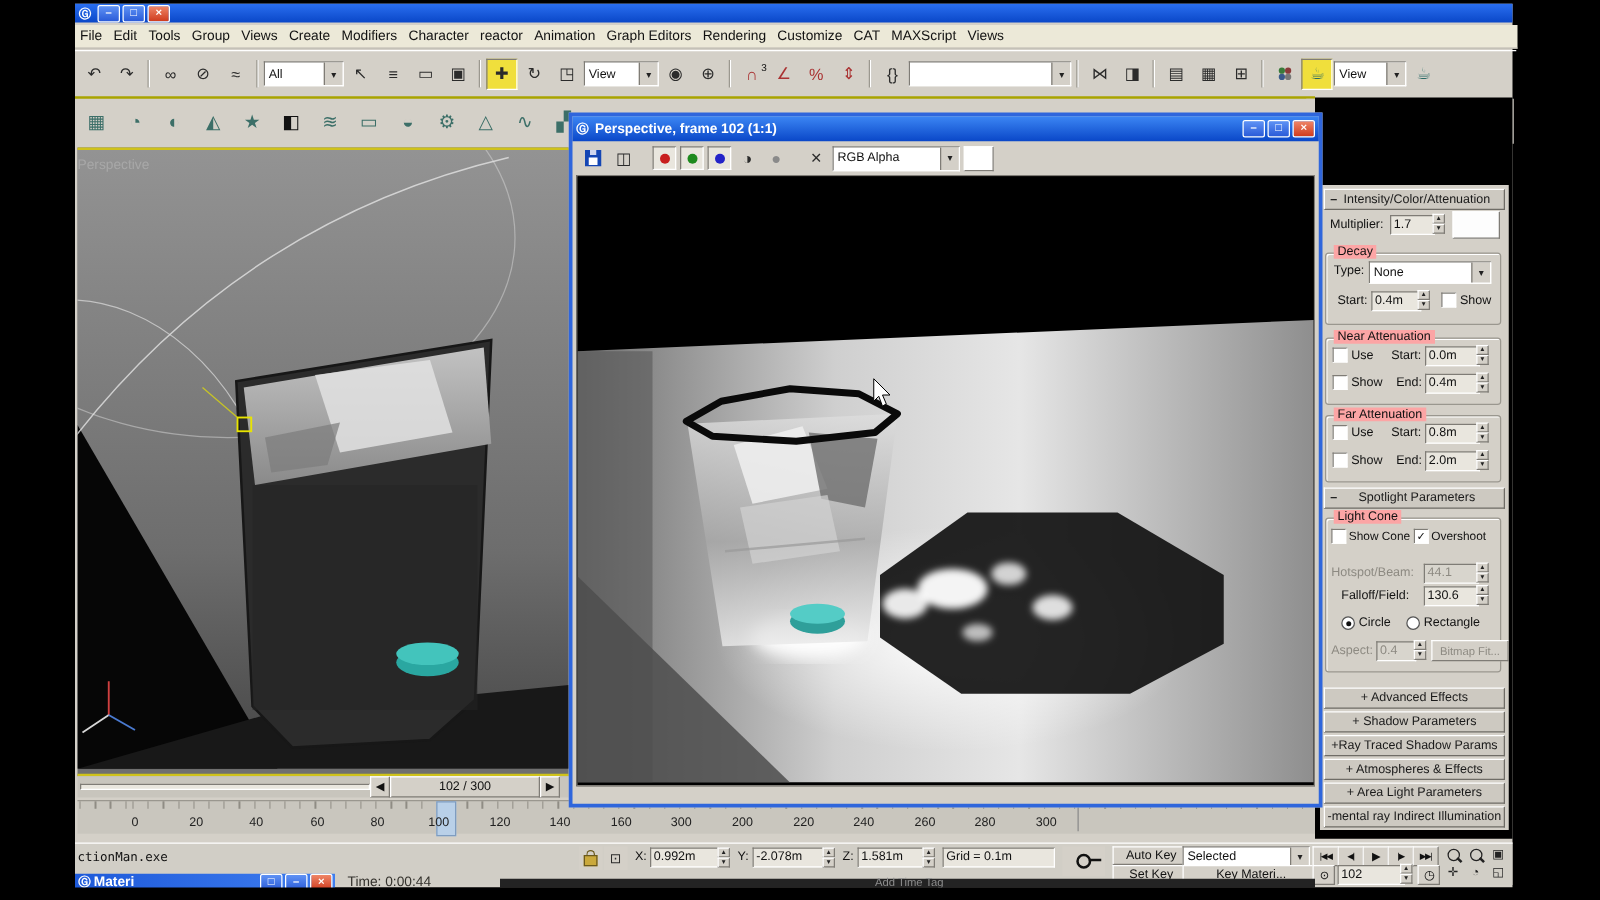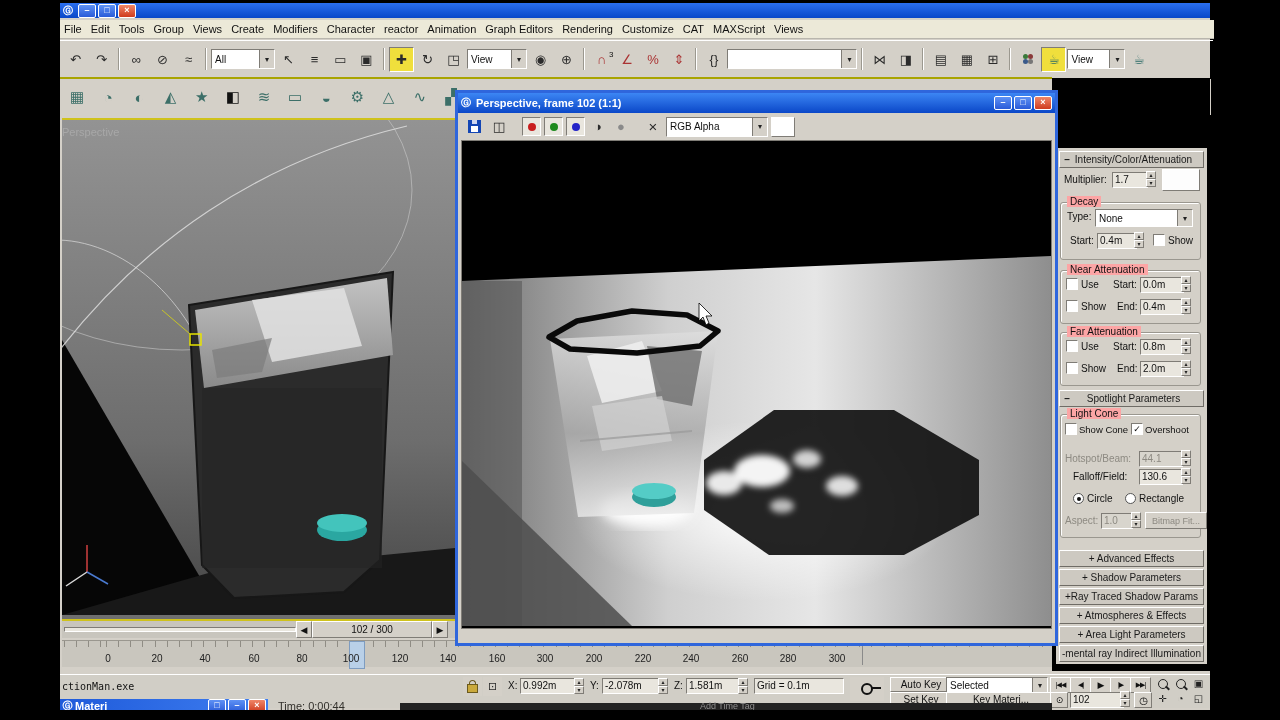--- a/index.html
+++ b/index.html
@@ -537,21 +537,21 @@
       <span class="abs field" style="left:78px;top:54px;width:38px">130.6</span>
       <span class="abs spin" style="left:120px;top:53px">
             <i>▴</i>
             <i>▾</i>
           </span>
       <span class="abs radio sel" style="left:12px;top:78px"></span>
       <span class="abs lbl" style="left:26px;top:78px">Circle</span>
       <span class="abs radio" style="left:64px;top:78px"></span>
       <span class="abs lbl" style="left:78px;top:78px">Rectangle</span>
       <span class="abs lbl dis" style="left:4px;top:100px">Aspect:</span>
-      <span class="abs field dis" style="left:40px;top:98px;width:26px;background:#d8d5cd">1.0</span>
+      <span class="abs field dis" style="left:40px;top:98px;width:26px;background:#d8d5cd">0.4</span>
       <span class="abs spin" style="left:70px;top:97px">
             <i>▴</i>
             <i>▾</i>
           </span>
       <span class="abs sbtn raised dis" style="left:84px;top:97px;width:52px;height:15px;font-size:9px">Bitmap Fit...</span>
     </div>
 
     <div class="rollbtn" style="top:402px">+ Advanced Effects</div>
     <div class="rollbtn" style="top:421px">+ Shadow Parameters</div>
     <div class="rollbtn" style="top:440px">+Ray Traced Shadow Params</div>

